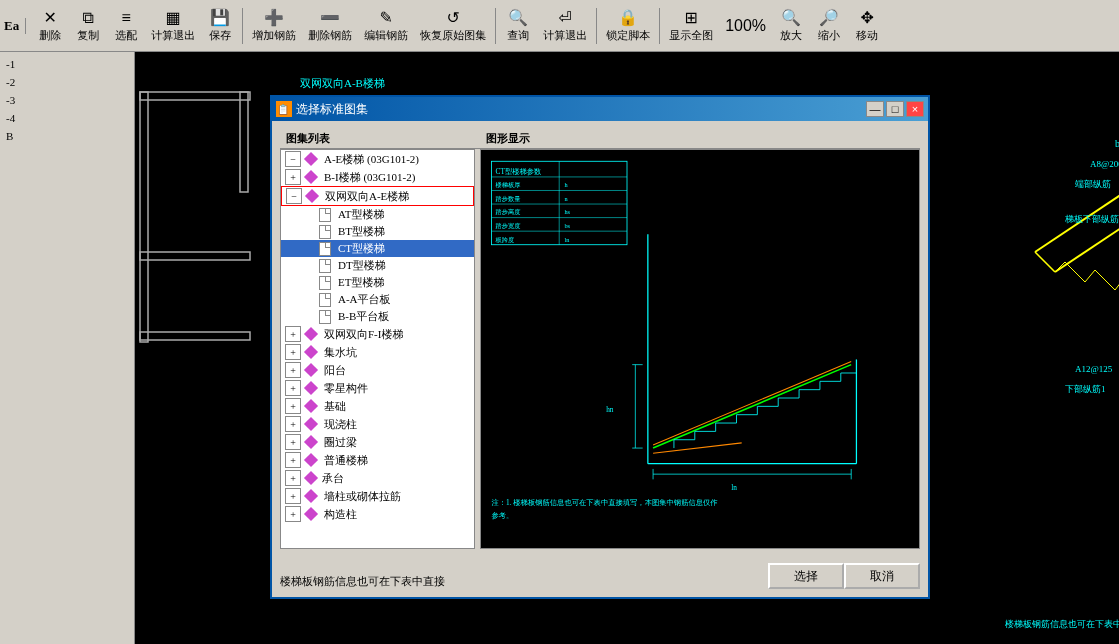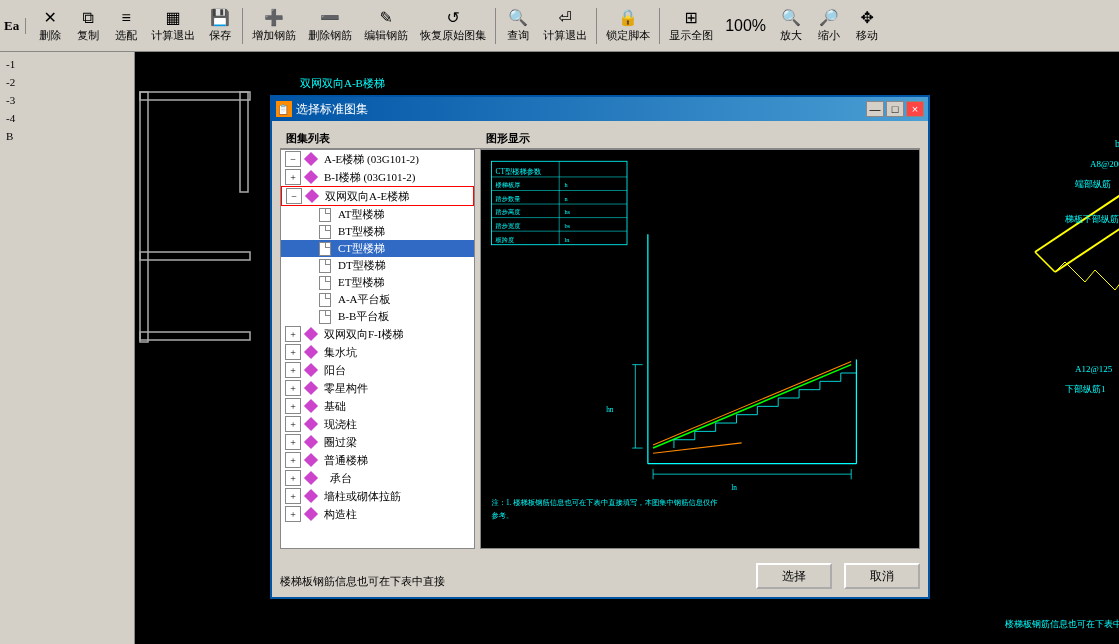--- a/index.html
+++ b/index.html
@@ -253,21 +253,21 @@
       justify-content: space-between;
     }
     .modal-note {
       font-size: 11px;
       color: #000;
       flex: 1;
       max-width: 380px;
     }
     .modal-buttons {
       display: flex;
-      gap: 12px;
+      gap: 0;
     }
     .dialog-btn {
       width: 76px;
       height: 26px;
       background: #d4d0c8;
       border: 2px outset #fff;
       font-size: 12px;
       cursor: pointer;
       display: flex;
       align-items: center;
@@ -573,21 +573,21 @@
                 <span class="tree-icon">
                   <span class="icon-diamond"></span>
                 </span>
                 <span style="margin-left:2px;">普通楼梯</span>
               </div>
               <div class="tree-item">
                 <span class="tree-expand">+</span>
                 <span class="tree-icon">
                   <span class="icon-diamond"></span>
                 </span>
-                <span style="margin-left:8px;">承台</span>
+                <span style="margin-left:0;">承台</span>
               </div>
               <div class="tree-item">
                 <span class="tree-expand">+</span>
                 <span class="tree-icon">
                   <span class="icon-diamond"></span>
                 </span>
                 <span style="margin-left:2px;">墙柱或砌体拉筋</span>
               </div>
               <div class="tree-item">
                 <span class="tree-expand">+</span>

